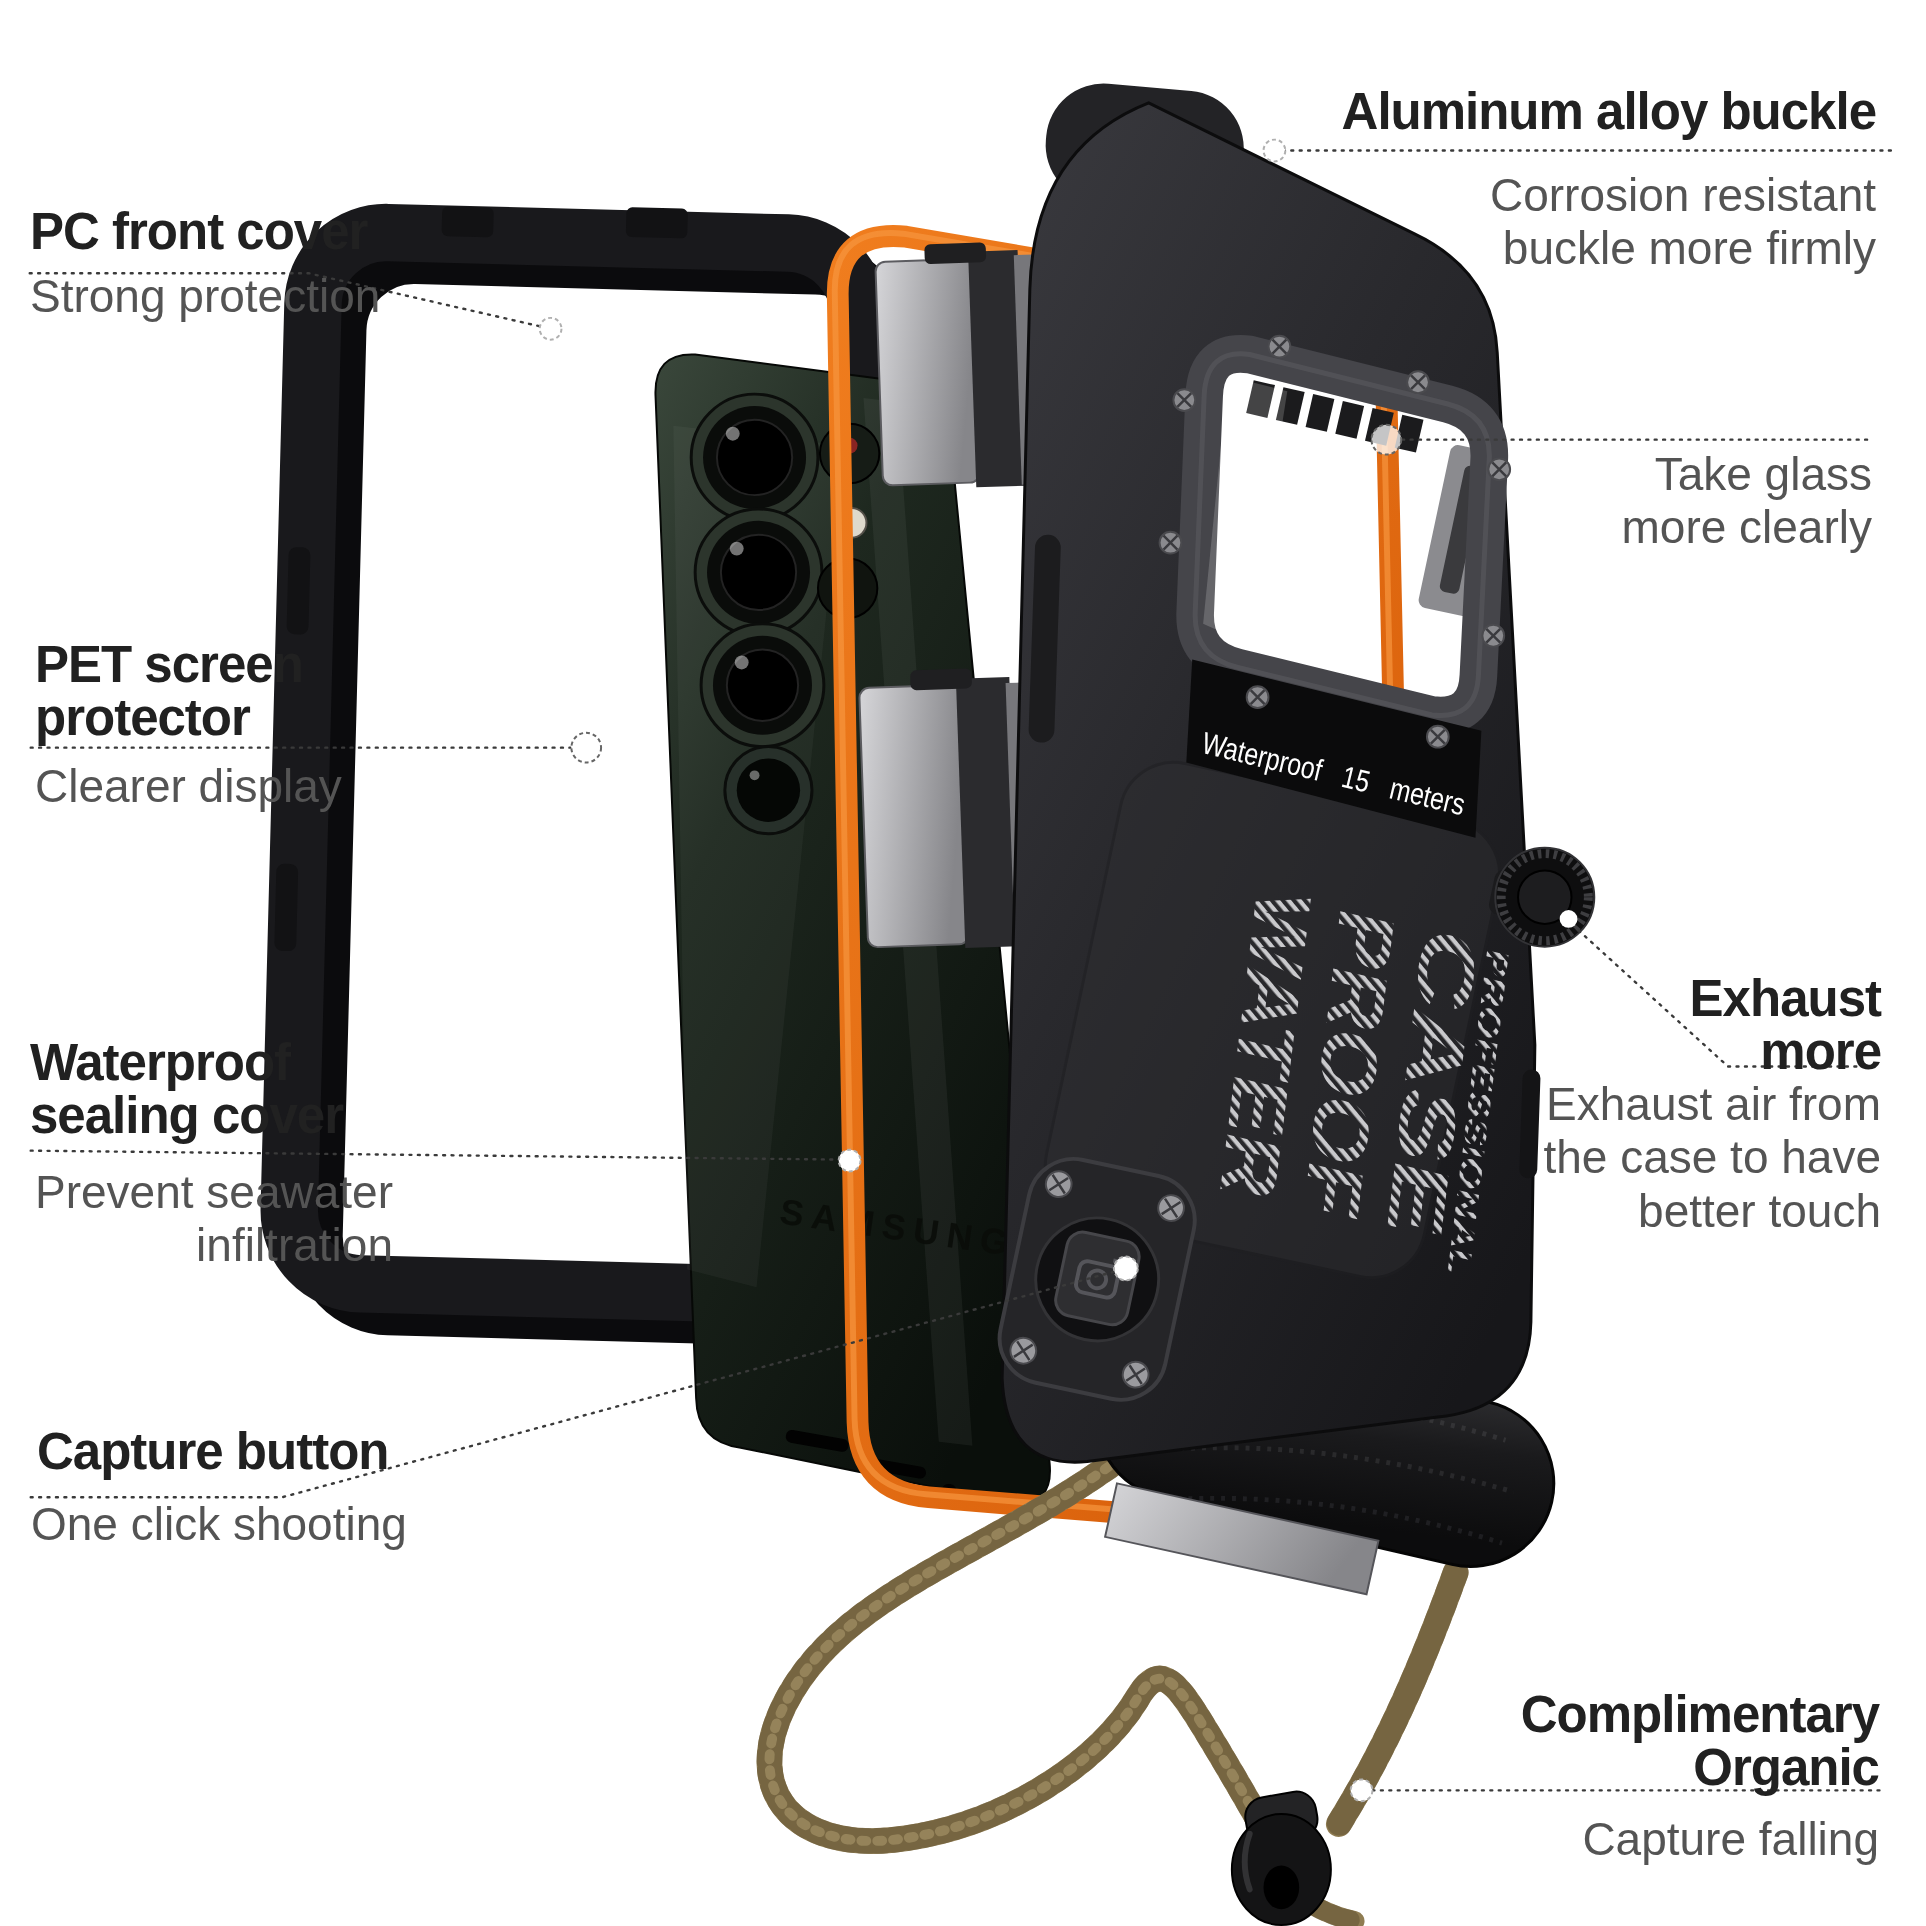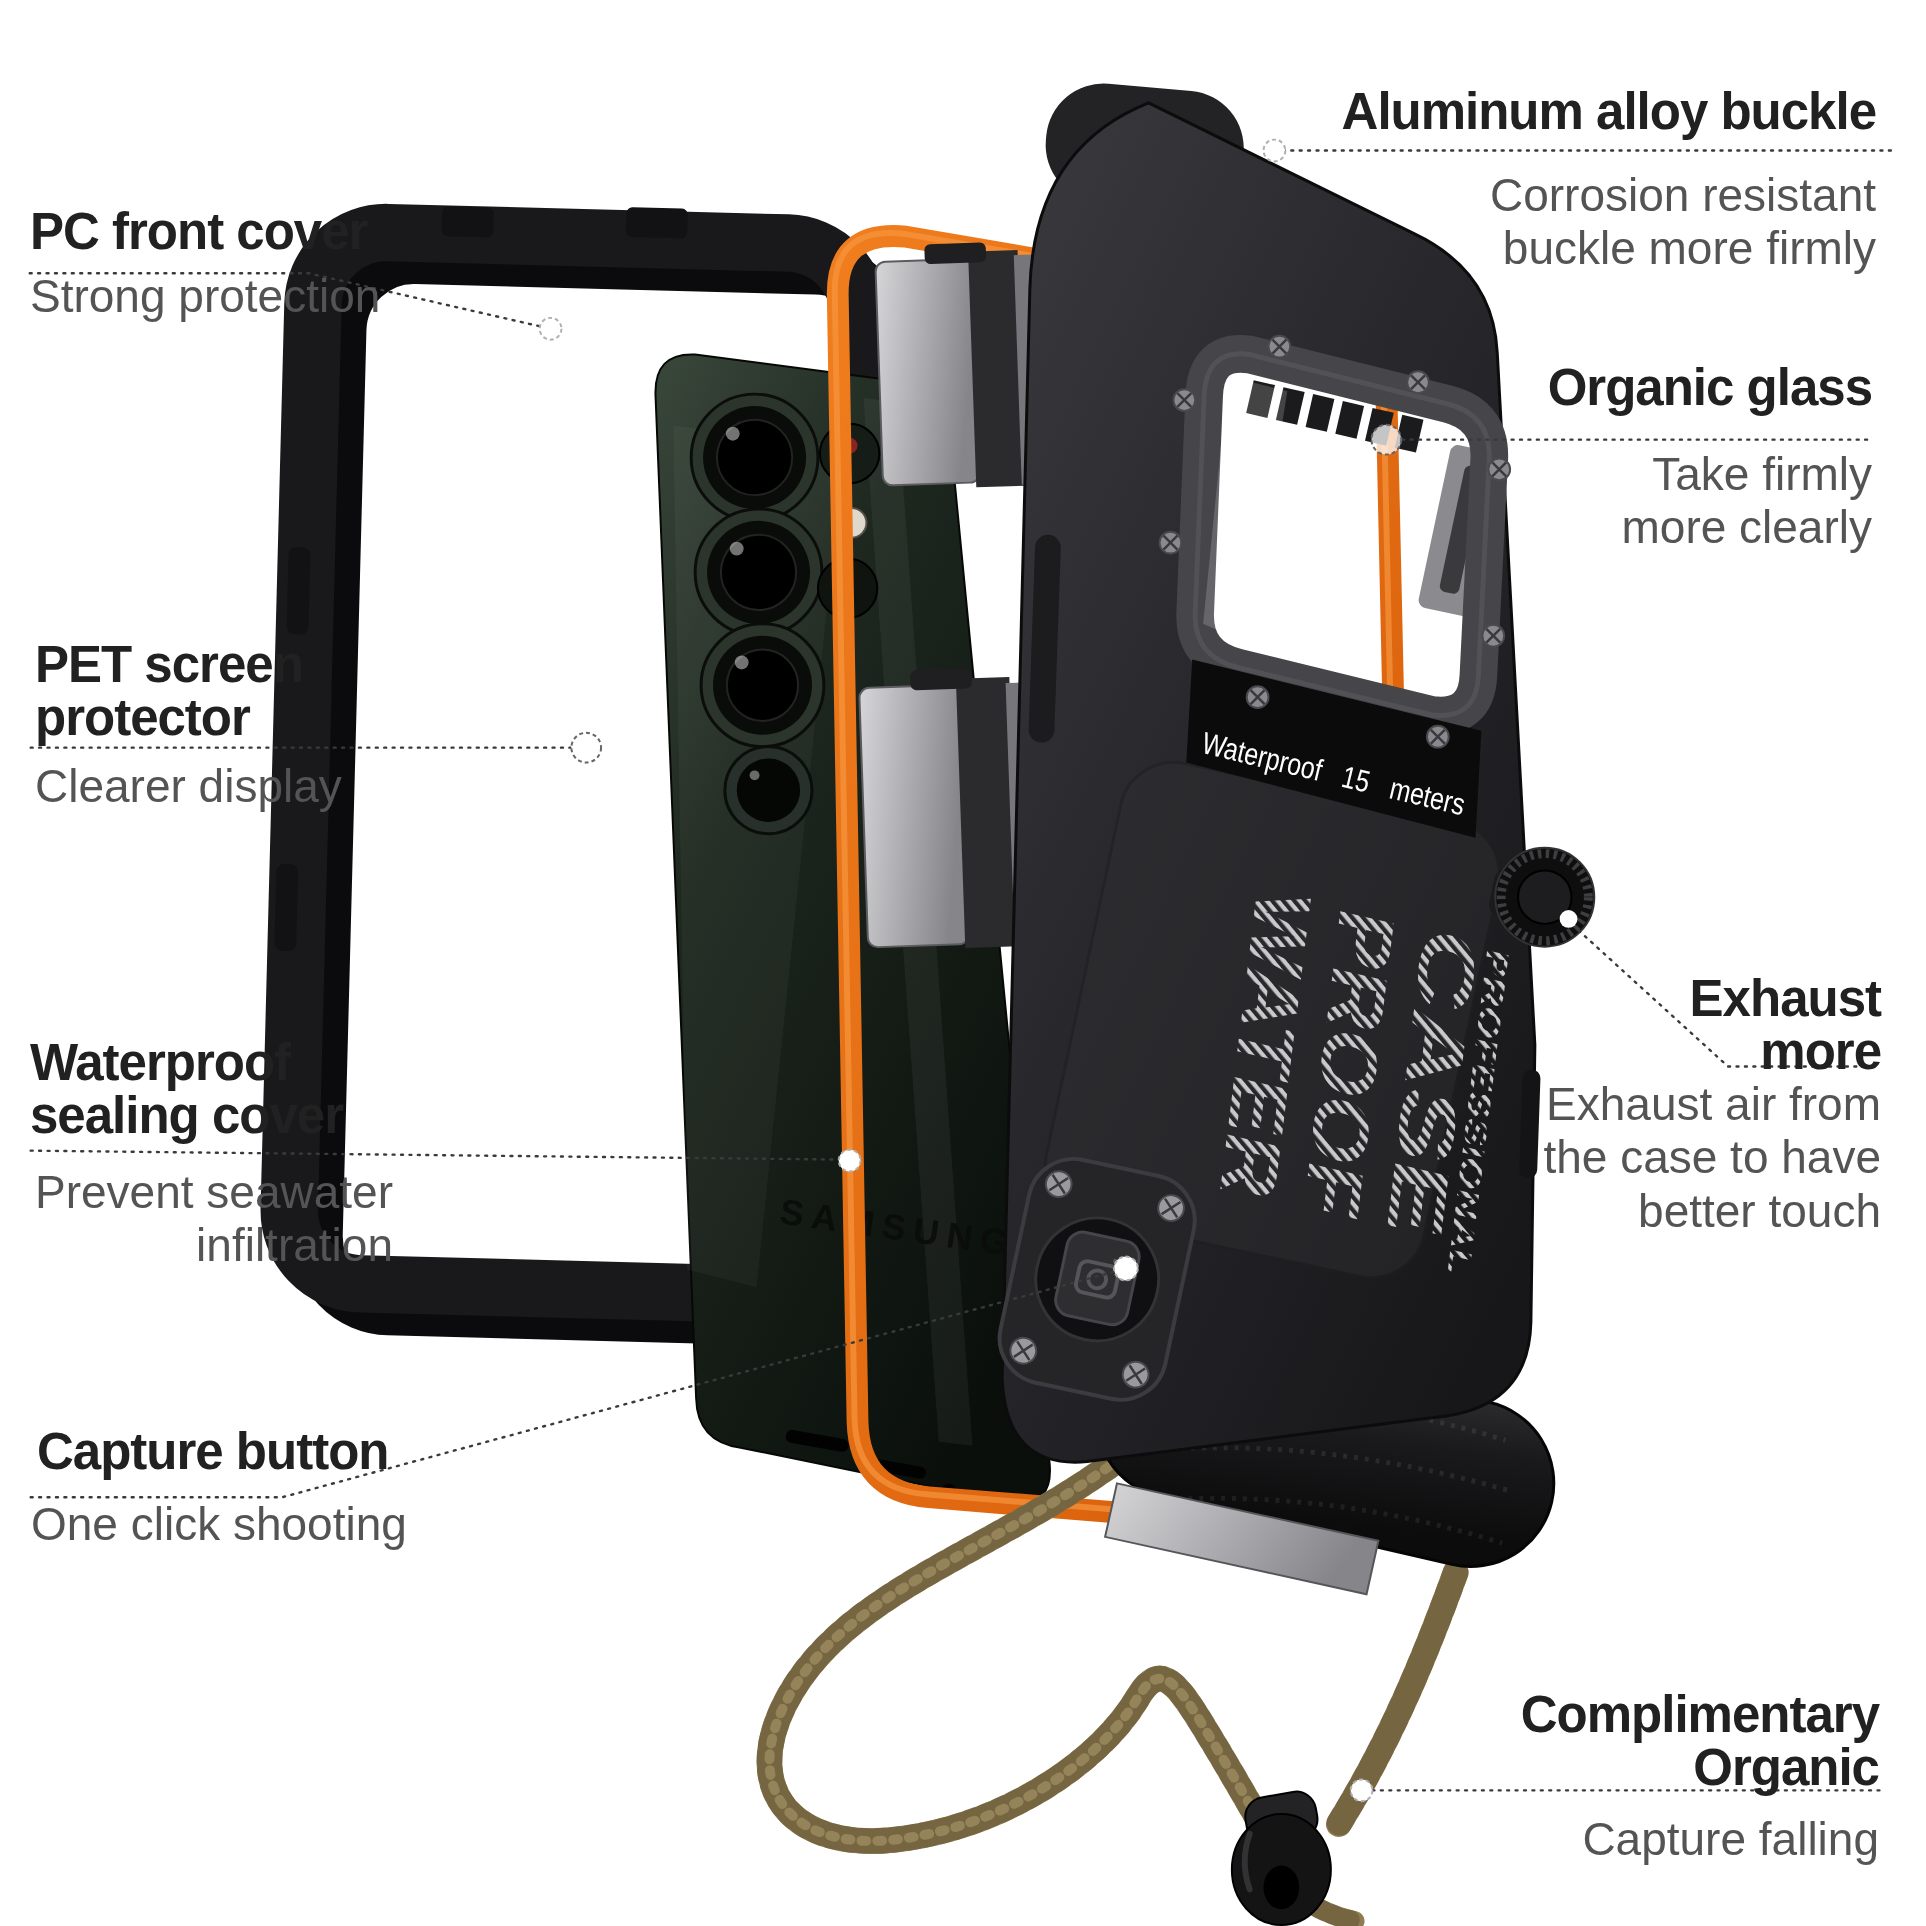--- a/index.html
+++ b/index.html
@@ -274,25 +274,22 @@
   <div>buckle more firmly</div>
 </div>
 
 <div class="t" style="top:205px;left:30px">
   <div>PC front cover</div>
 </div>
 <div class="s" style="top:270px;left:30px">
   <div>Strong protection</div>
 </div>
 
-<div class="t r" style="top:361px;right:55px">
-  <div>Organic glass</div>
-</div>
 <div class="s r" style="top:448px;right:55px">
-  <div>Take firmly</div>
+  <div>Take glass</div>
   <div>more clearly</div>
 </div>
 
 <div class="t" style="top:638px;left:35px">
   <div>PET screen</div>
   <div>protector</div>
 </div>
 <div class="s" style="top:760px;left:35px">
   <div>Clearer display</div>
 </div>

